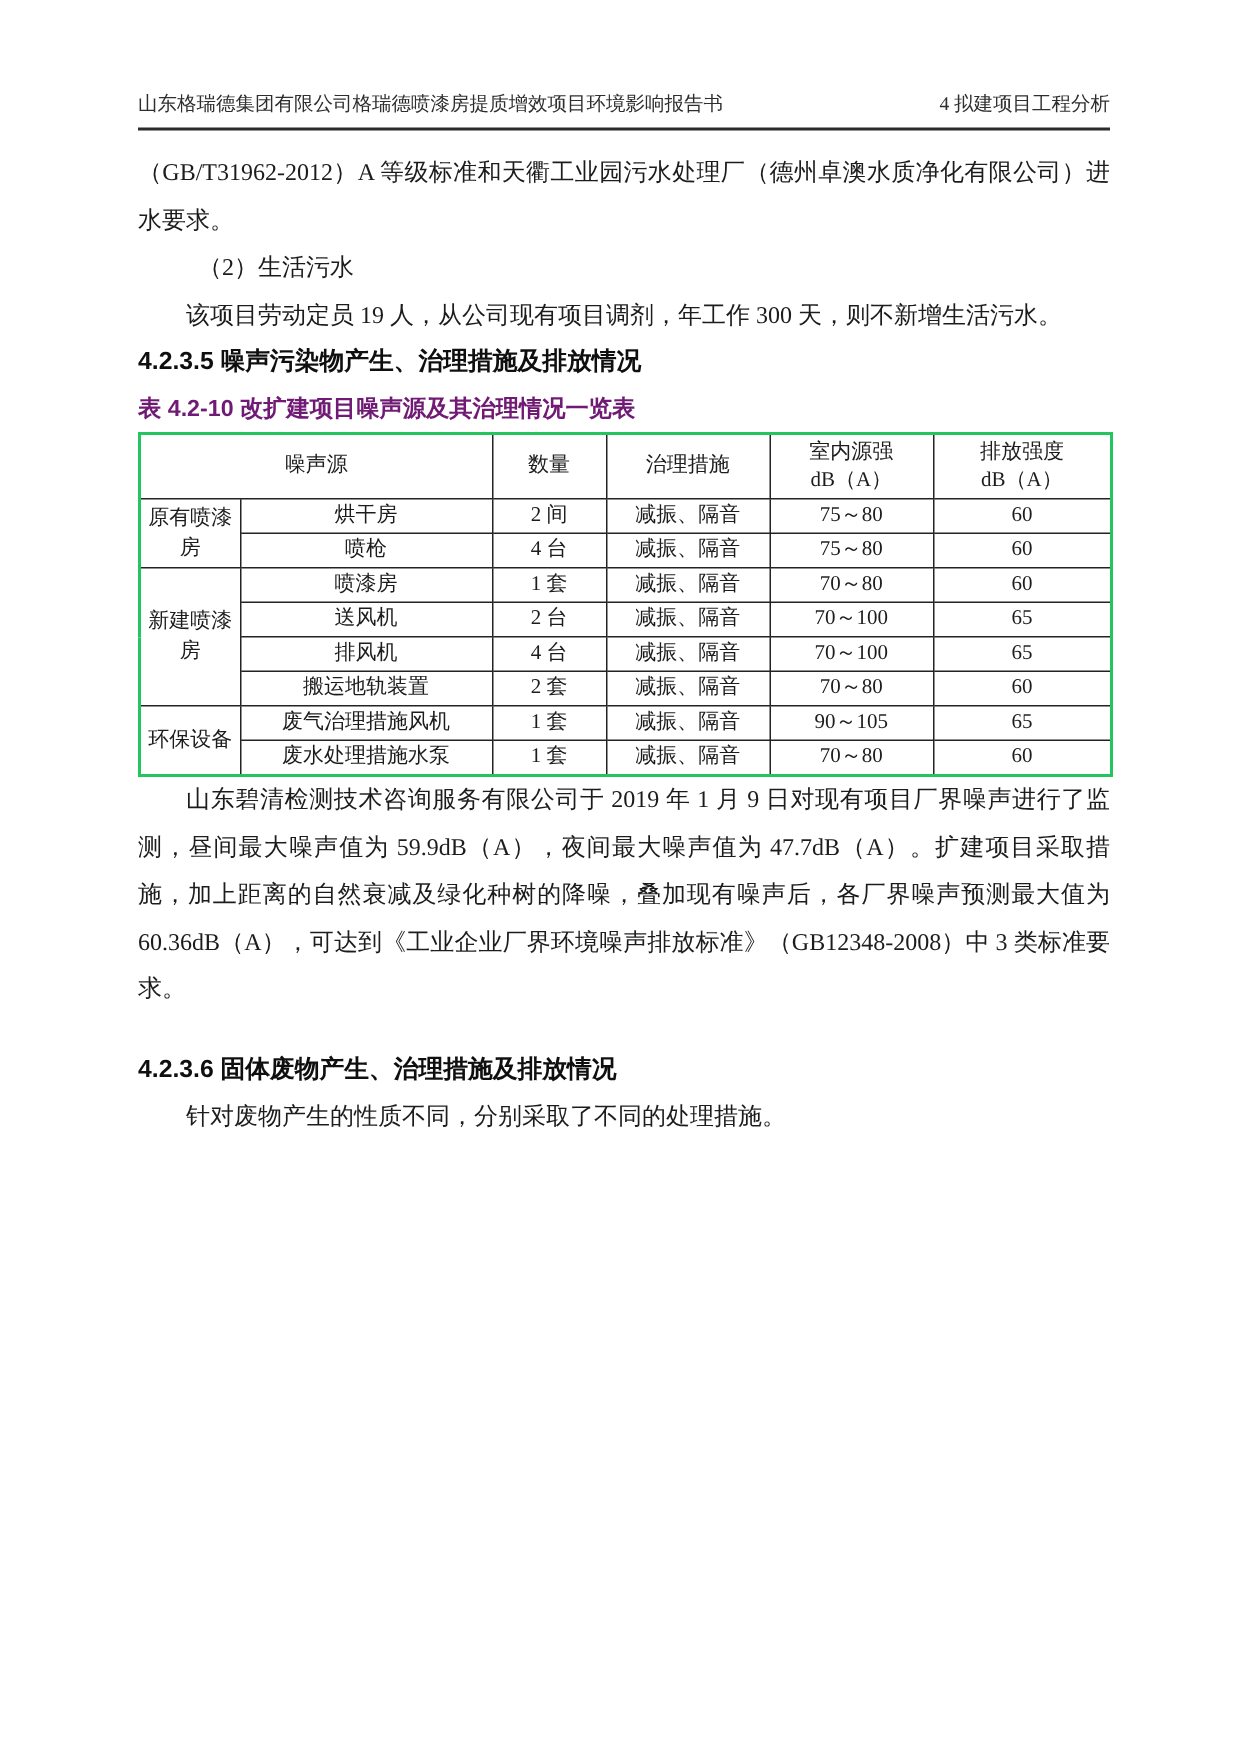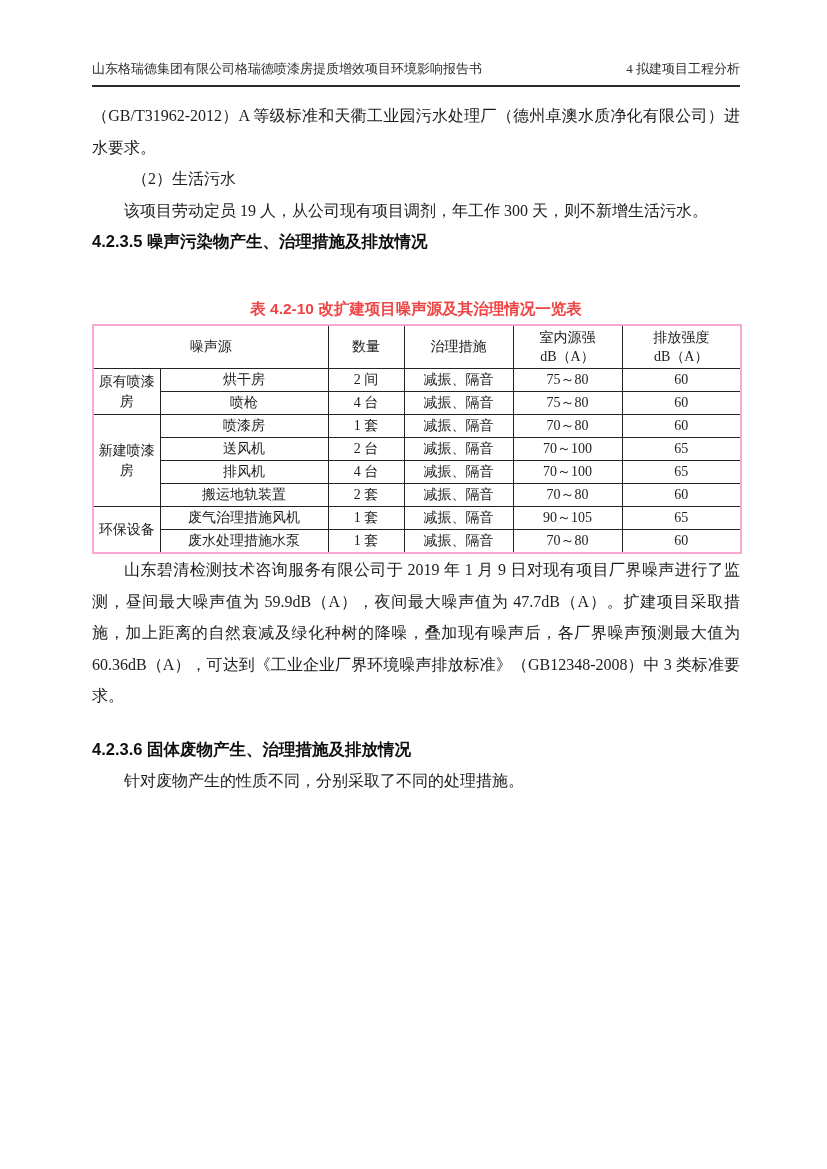--- a/index.html
+++ b/index.html
@@ -50,30 +50,29 @@
     line-height: 31.5px;
     color: #0f0f0f;
     text-align: left;
   }
   .mt-sec { margin-top: 22px; }
   .table-caption {
     font-family: "Liberation Sans", "DejaVu Sans", sans-serif;
     font-size: 15.5px;
     font-weight: 700;
     line-height: 30px;
-    text-align: center;
-    color: #ef4444;
-    margin-top: 36px;
+    text-align: left;
+    color: #701a75;
   }
   
   table.noise {
     width: 648px;
     table-layout: fixed;
     border-collapse: collapse;
-    border: 2px solid #f9a8d4;
+    border: 2px solid #22c55e;
   }
   table.noise th, table.noise td {
     border: 1.5px solid #232323;
     font-size: 14px;
     font-weight: 400;
     text-align: center;
     vertical-align: middle;
     color: #1c1c1c;
     padding: 1px 2px;
     overflow: hidden;

